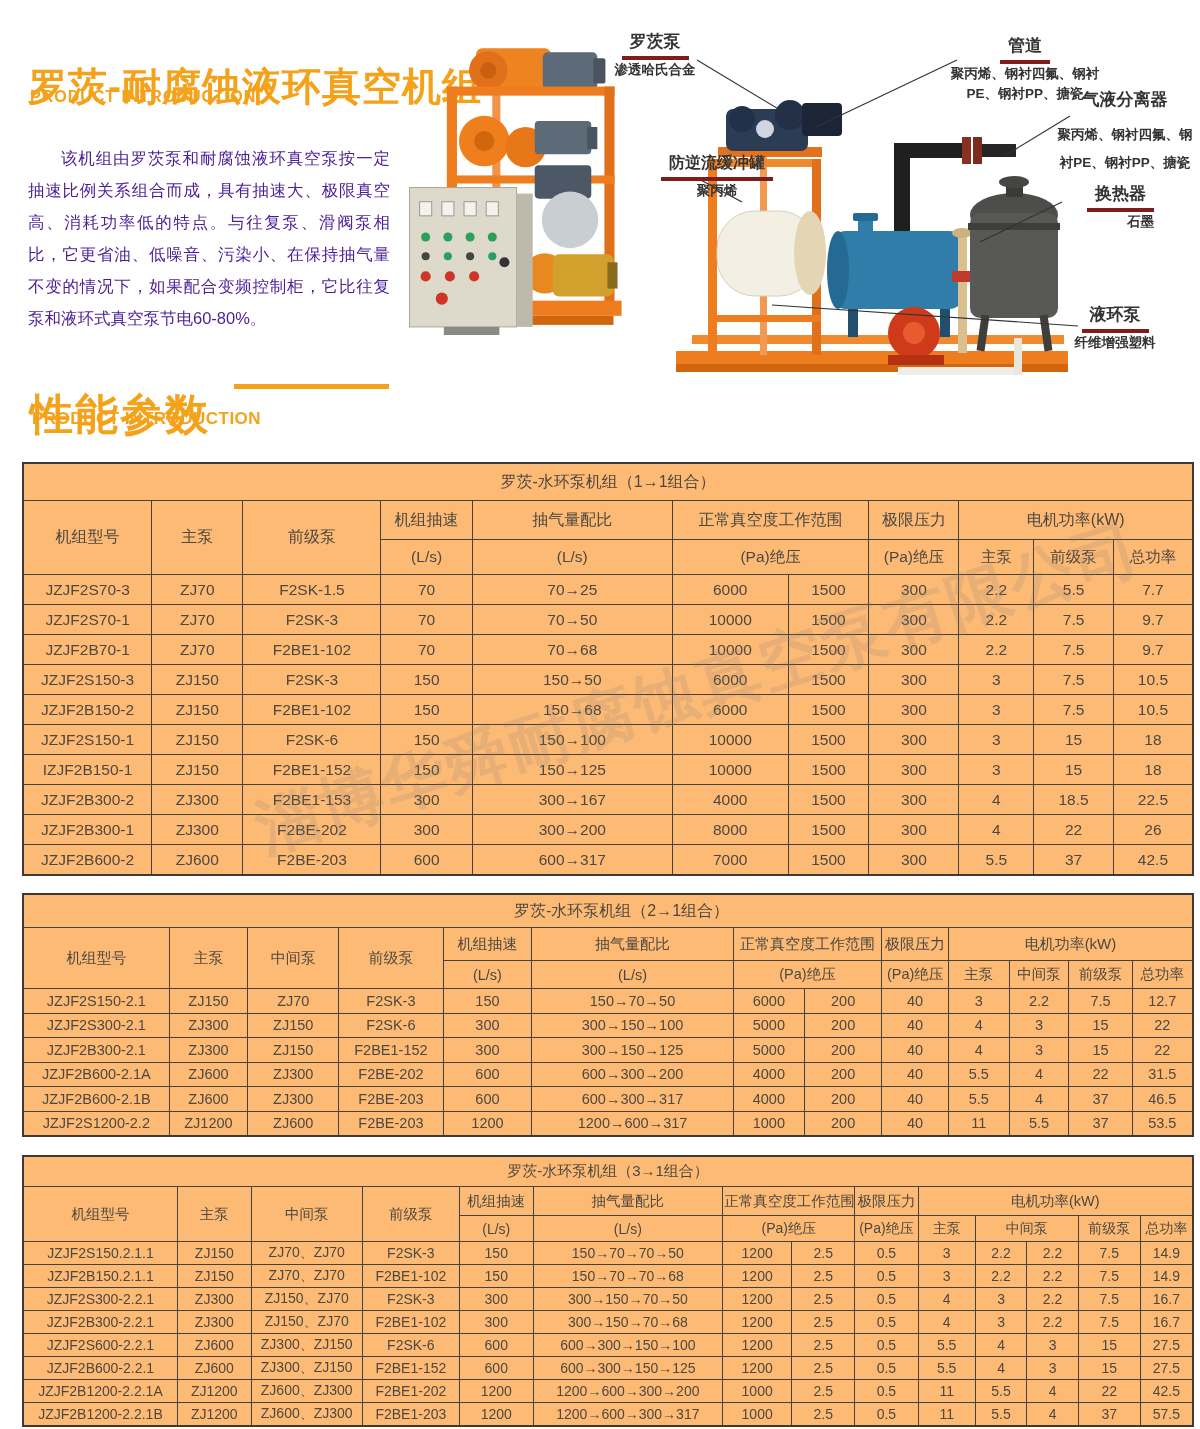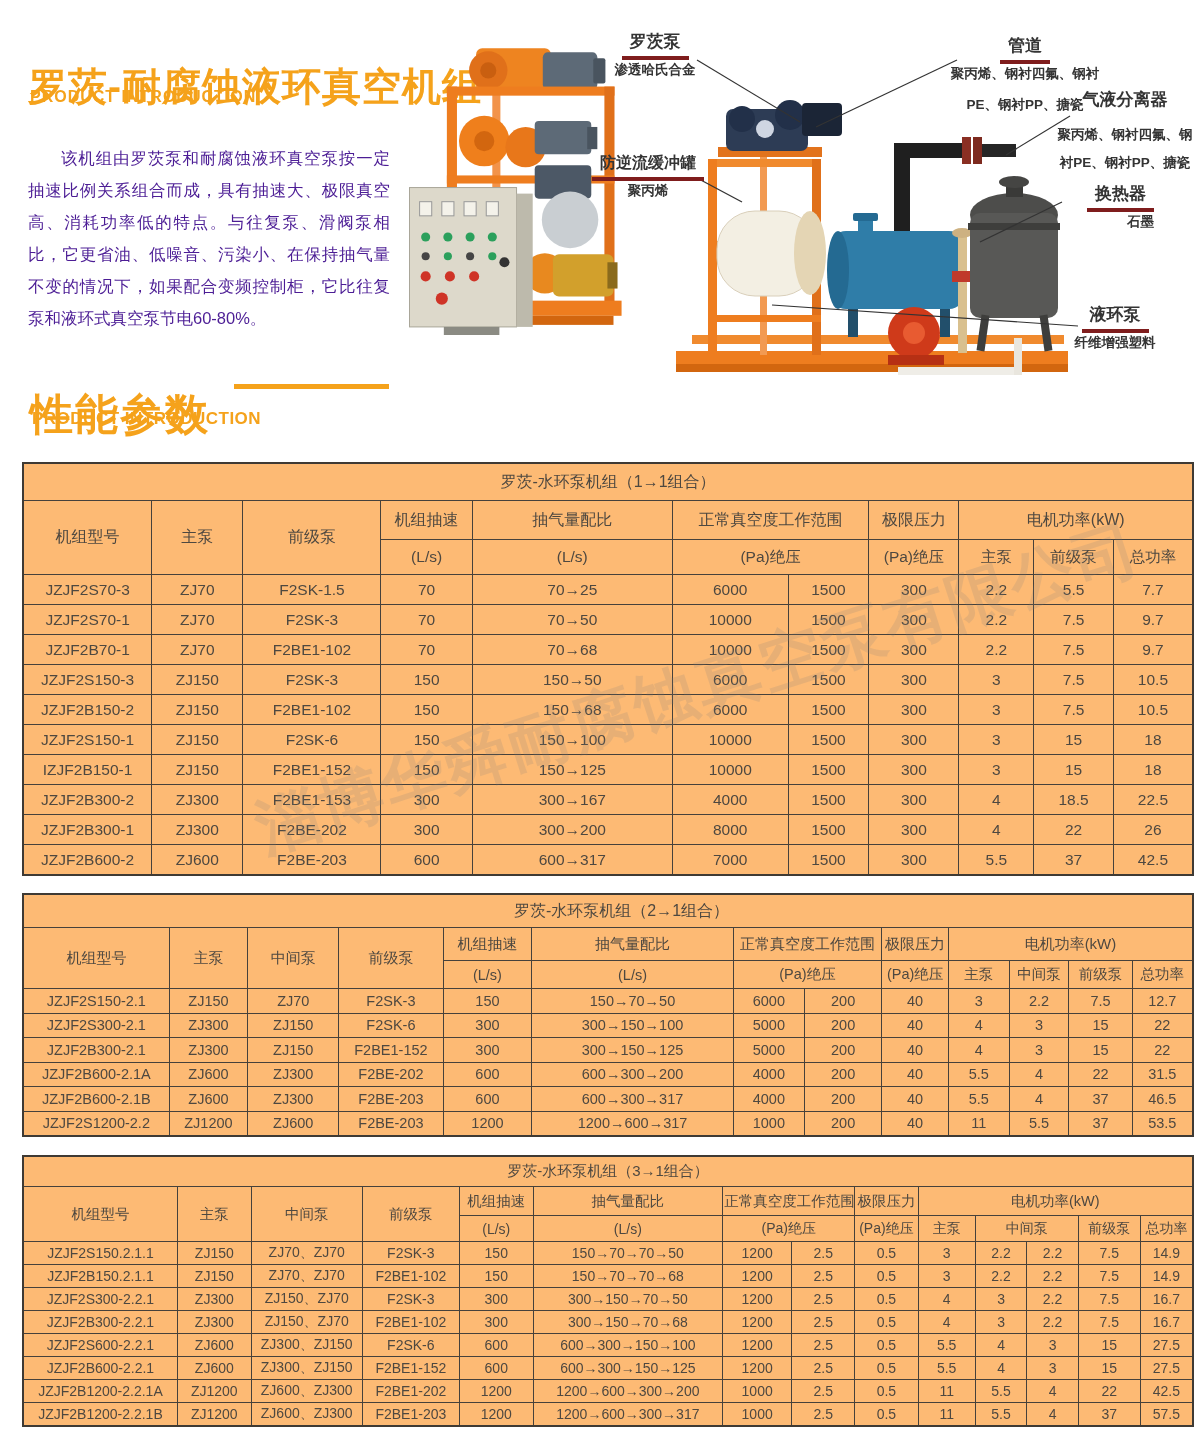--- a/index.html
+++ b/index.html
@@ -23,21 +23,21 @@
   .lines{position:absolute;left:0;top:0;width:1200px;height:460px;pointer-events:none;}
 
   .co{position:absolute;text-align:center;color:#343434;}
   .co-t{font-size:17px;font-weight:700;white-space:nowrap;}
   .co-t.u{display:inline-block;padding:0 8px 3px;border-bottom:4px solid #7f1d1d;}
   .co-s{font-size:13.5px;font-weight:700;line-height:19px;white-space:nowrap;}
   .co-roots{left:600px;top:30px;width:110px;}
   .co-pipe{left:930px;top:34px;width:190px;}
   .co-sep{left:1052px;top:88px;width:146px;}
   .co-sep .co-s{margin-top:14px;}
-  .co-buffer{left:592px;top:153px;width:112px;}
+  .co-buffer{left:623px;top:153px;width:112px;padding-left:38px;}
   .co-buffer .co-t{font-size:16px;}
   .co-heat{left:1050px;top:182px;width:104px;text-align:right;}
   .co-ring{left:1058px;top:303px;width:114px;}
 
   
   .sec-title{position:absolute;left:30px;top:350px;font-size:43px;font-weight:700;
              color:#F5A21B;letter-spacing:2px;}
   .sec-rule{position:absolute;left:234px;top:384px;width:155px;height:5px;background:#F5A21B;}
   .sec-sub{position:absolute;left:32px;top:409px;font-size:17px;font-weight:700;
            color:#F5A21B;letter-spacing:0.5px;}
@@ -181,21 +181,21 @@
     <line x1="1078" y1="326" x2="772" y2="305" stroke="#333" stroke-width="1.2"></line>
   </svg>
 
   <div class="co co-roots">
     <div class="co-t u">罗茨泵</div>
     <div class="co-s">渗透哈氏合金</div>
   </div>
   <div class="co co-pipe">
     <div class="co-t u">管道</div>
     <div class="co-s">聚丙烯、钢衬四氟、钢衬</div>
-    <div class="co-s" style="margin-top:12px">PE、钢衬PP、搪瓷</div>
+    <div class="co-s" style="margin-top:1px">PE、钢衬PP、搪瓷</div>
   </div>
   <div class="co co-sep">
     <div class="co-t">气液分离器</div>
     <div class="co-s">聚丙烯、钢衬四氟、钢</div>
     <div class="co-s" style="margin-top:9px">衬PE、钢衬PP、搪瓷</div>
   </div>
   <div class="co co-buffer">
     <div class="co-t u">防逆流缓冲罐</div>
     <div class="co-s">聚丙烯</div>
   </div>

